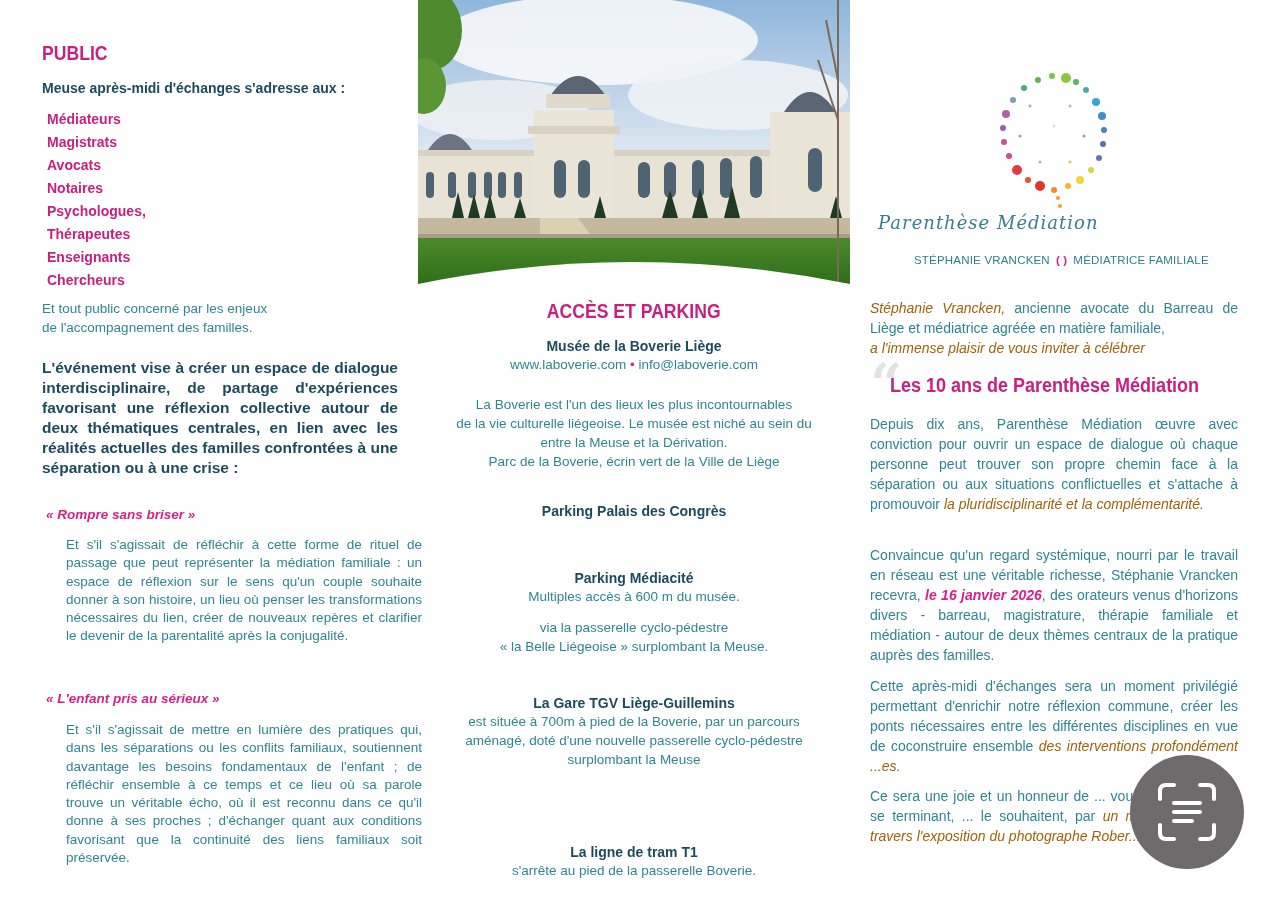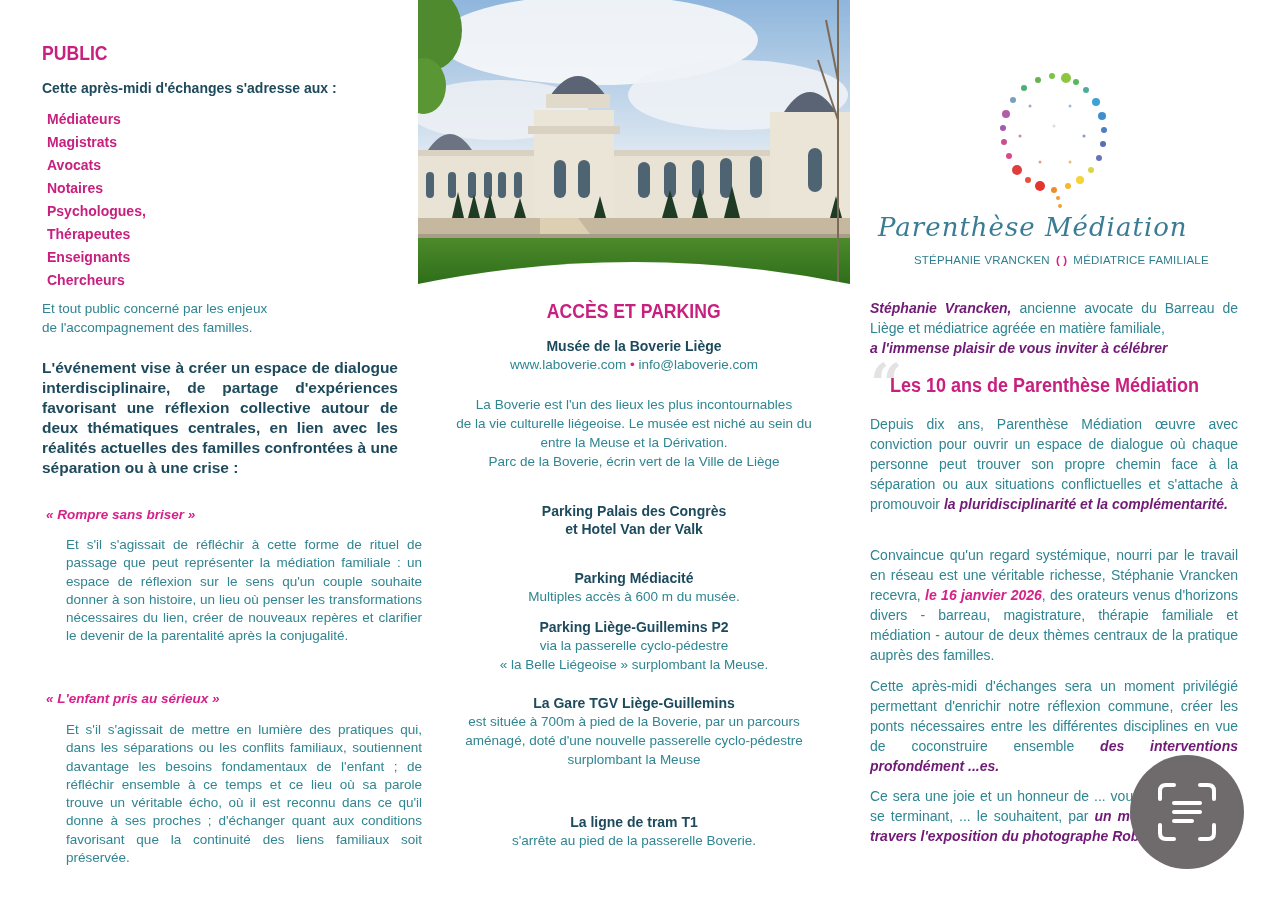--- a/index.html
+++ b/index.html
@@ -26,38 +26,38 @@
   .photo svg { display: block; }
   .h-acces { position: absolute; top: 300px; left: 0; width: 432px; text-align: center; font-size: 20px; font-weight: bold; color: #c8207f; }
   .h-acces span { display: inline-block; transform: scaleX(0.88); }
   .mid-block { position: absolute; left: 0; width: 432px; text-align: center; }
   .mid-title { font-size: 14px; font-weight: bold; color: #1d4a5c; line-height: 18px; }
   .mid-text { font-size: 13.5px; color: #2f8591; line-height: 19px; }
   .dot { color: #d6218a; }
 
   
   .logo { position: absolute; top: 66px; left: 0; width: 368px; height: 210px; }
-  .logo-script { position: absolute; top: 146px; left: 8px; width: 360px; font-family: "DejaVu Serif", serif; font-style: italic; font-size: 26px; color: #3a7c94; letter-spacing: 1px; }
+  .logo-script { position: absolute; top: 146px; left: 8px; width: 360px; font-family: "DejaVu Serif", serif; font-style: italic; font-size: 18px; color: #3a7c94; letter-spacing: 1px; }
   .logo-sub { position: absolute; top: 188px; left: 44px; font-size: 11.5px; color: #2f7f8e; letter-spacing: 0.2px; text-align: right; }
   .logo-sub .paren { color: #d6218a; font-weight: bold; padding: 0 6px; }
   .r-para { position: absolute; left: 0; width: 368px; font-size: 14px; line-height: 20px; color: #2f8591; text-align: justify; }
-  .r-para .it { font-style: italic; color: #701a75; font-weight: bold; }
+  .r-para .it { font-style: italic; color: #a16207; }
   .r-para .itb { font-style: italic; font-weight: bold; color: #d6218a; }
   .quote-mark { position: absolute; top: 356px; left: 0; font-family: "DejaVu Serif", serif; font-size: 56px; font-weight: bold; color: #e3e3e3; line-height: 56px; }
   .h-10ans { position: absolute; top: 374px; left: 20px; font-size: 20px; font-weight: bold; color: #c8207f; white-space: nowrap; transform: scaleX(0.9); transform-origin: left; }
 
   
   .scan-btn { position: absolute; left: 1130px; top: 755px; width: 114px; height: 114px; border-radius: 50%; background: #6f6a6c; display: flex; align-items: center; justify-content: center; cursor: pointer; }
 </style>
 </head>
 <body>
 
 <section class="col col-left">
   <h2 class="h-public">PUBLIC</h2>
-  <p class="intro-line">Cette après-midi d'échanges s'adresse aux :</p>
+  <p class="intro-line">Meuse après-midi d'échanges s'adresse aux :</p>
   <ul class="aud-list">
     <li>Médiateurs</li>
     <li>Magistrats</li>
     <li>Avocats</li>
     <li>Notaires</li>
     <li>Psychologues,</li>
     <li>Thérapeutes</li>
     <li>Enseignants</li>
     <li>Chercheurs</li>
   </ul>
@@ -168,42 +168,40 @@
 
   <div class="mid-block" style="top:395px">
     <div class="mid-text">La Boverie est l'un des lieux les plus incontournables</div>
     <div class="mid-text">de la vie culturelle liégeoise. Le musée est niché au sein du</div>
     <div class="mid-text">entre la Meuse et la Dérivation.</div>
     <div class="mid-text">Parc de la Boverie, écrin vert de la Ville de Liège</div>
   </div>
 
   <div class="mid-block" style="top:502px">
     <div class="mid-title">Parking Palais des Congrès</div>
-    <div class="mid-title">et Hotel Van der Valk</div>
   </div>
 
   <div class="mid-block" style="top:569px">
     <div class="mid-title">Parking Médiacité</div>
     <div class="mid-text">Multiples accès à 600 m du musée.</div>
   </div>
 
   <div class="mid-block" style="top:618px">
-    <div class="mid-title">Parking Liège-Guillemins P2</div>
     <div class="mid-text">via la passerelle cyclo-pédestre</div>
     <div class="mid-text">« la Belle Liégeoise » surplombant la Meuse.</div>
   </div>
 
   <div class="mid-block" style="top:694px">
     <div class="mid-title">La Gare TGV Liège-Guillemins</div>
     <div class="mid-text">est située à 700m à pied de la Boverie, par un parcours</div>
     <div class="mid-text">aménagé, doté d'une nouvelle passerelle cyclo-pédestre</div>
     <div class="mid-text">surplombant la Meuse</div>
   </div>
 
-  <div class="mid-block" style="top:813px">
+  <div class="mid-block" style="top:843px">
     <div class="mid-title">La ligne de tram T1</div>
     <div class="mid-text">s'arrête au pied de la passerelle Boverie.</div>
   </div>
 </section>
 
 <section class="col col-right">
   <div class="logo">
     <svg width="368" height="150" viewBox="0 0 368 150" style="position:absolute;top:0;left:0">
       <g>
 

